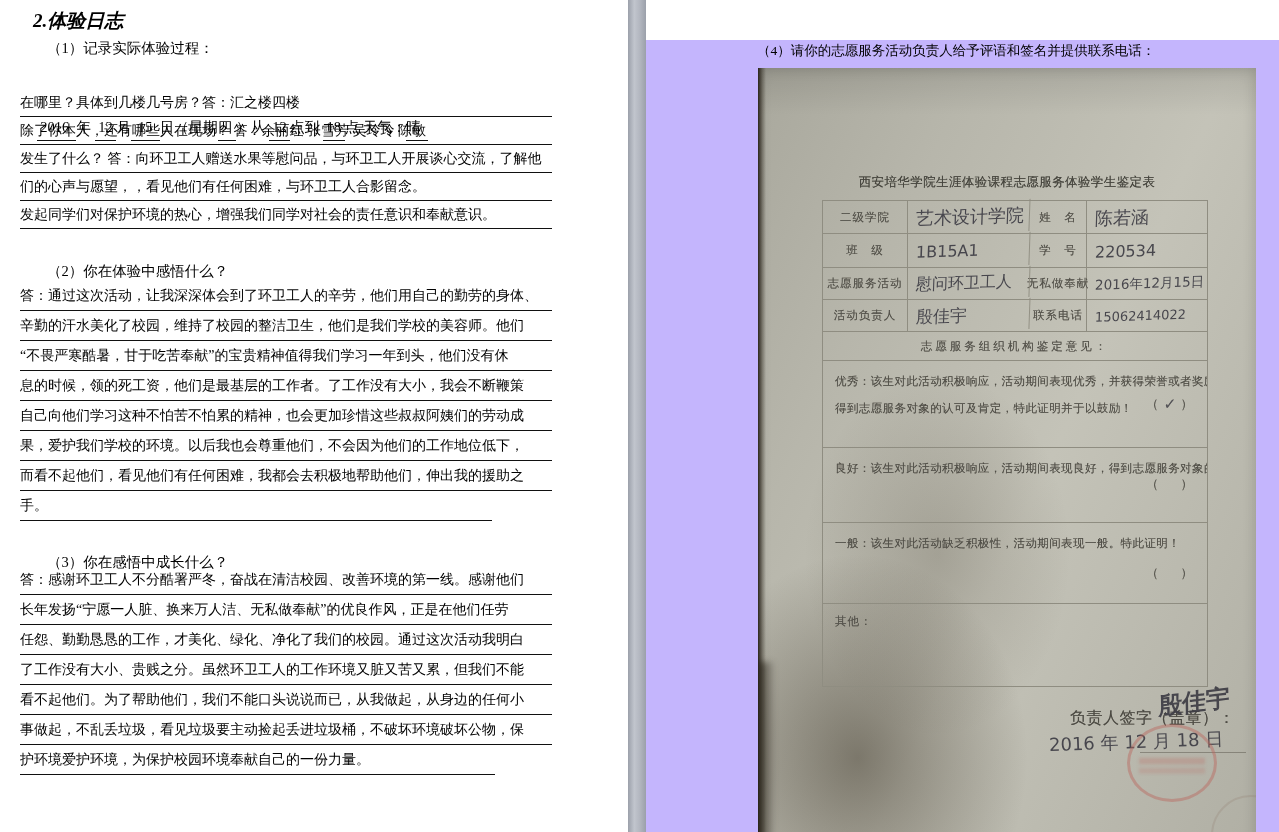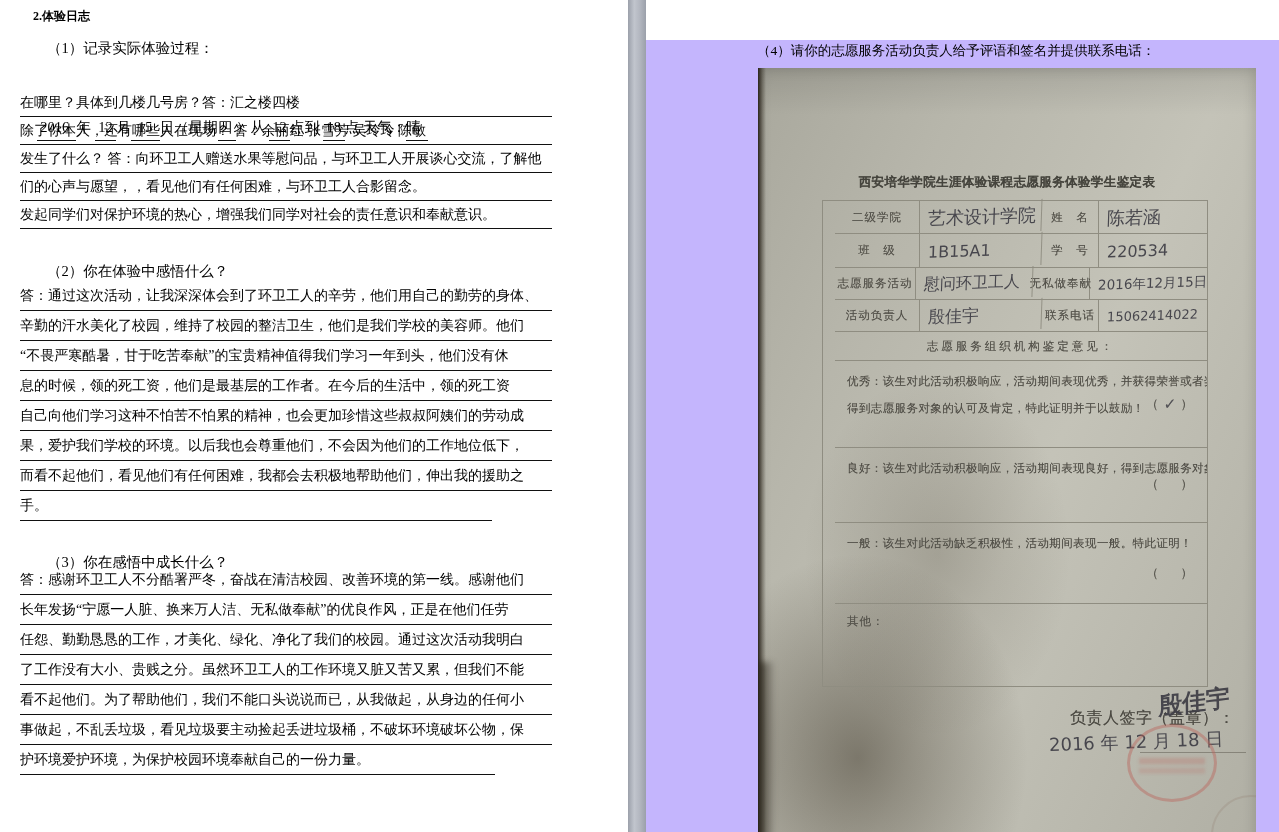--- a/index.html
+++ b/index.html
@@ -2,21 +2,21 @@
 <html><head>
 <meta charset="utf-8">
 <style>
   * { margin:0; padding:0; box-sizing:border-box; }
   html,body { background:#ffffff; }
   .screen { position:relative; width:1279px; height:832px; background:#ffffff; overflow:hidden;
             font-family:"Liberation Serif", serif; color:#000; }
 
   
   .page-left { position:absolute; left:0; top:0; width:628px; height:832px; background:#fff; }
-  .doc-title { position:absolute; left:33px; top:8px; font-size:12px; font-weight:bold; }
+  .doc-title { position:absolute; left:33px; top:8px; font-size:19px; font-weight:bold;font-style:italic; }
   .q-head { position:absolute; left:47px; font-size:14.5px; white-space:pre; }
   .q1 { top:39px; }
   .q2 { top:262px; }
   .q3 { top:553px; }
   .date-line { position:absolute; left:22px; top:62px; height:28px; line-height:26px;
                font-size:14.5px; white-space:pre; }
   .seg { display:inline-block; }
   .seg.u { border-bottom:1.5px solid #111; }
   .ans { position:absolute; left:20px; width:532px; font-size:14px; }
   .ans .ans-line { height:28px; line-height:27px; border-bottom:1.5px solid #111;
@@ -44,25 +44,25 @@
        radial-gradient(ellipse 190px 260px at 36% 62%, rgba(60,52,38,0.22), rgba(60,52,38,0) 70%),
        linear-gradient(180deg, rgba(0,0,0,0.10), rgba(0,0,0,0) 6%),
        linear-gradient(115deg, #a9a89d 0%, #b7b6ab 25%, #c4c3b8 55%, #b9b8ad 80%, #b0afa4 100%);
      box-shadow: inset 0 0 14px rgba(0,0,0,0.18);
      font-family:"Liberation Sans", sans-serif; color:#504e47; }
   .photo-edge { position:absolute; left:0; top:0; width:8px; height:100%;
      background:linear-gradient(to right, rgba(32,26,16,0.9), rgba(32,26,16,0.35) 55%, rgba(32,26,16,0)); }
   .photo-edge::after { content:""; position:absolute; left:0; bottom:0; width:17px; height:190px;
      background:linear-gradient(to right, rgba(32,26,16,0.75), rgba(32,26,16,0)); filter:blur(3px); }
   .form-title { position:absolute; left:0; top:106px; width:100%; text-align:center;
-     font-size:12.5px; font-weight:bold; letter-spacing:0.4px; color:#45443d;
+     font-size:12.5px; font-weight:normal; letter-spacing:0.4px; color:#45443d;
      text-shadow:0 0 0.6px rgba(70,68,60,0.7); }
 
   .form-table { position:absolute; left:64px; top:132px; width:386px; height:487px;
-     border:1px solid #8f8d81;padding-left:12px; }
+     border:1px solid #8f8d81; }
   .info-row { display:flex; border-bottom:1px solid #8f8d81; }
   .info-row:nth-of-type(1){ height:33px; } .info-row:nth-of-type(2){ height:34px; }
   .info-row:nth-of-type(3){ height:32px; } .info-row:nth-of-type(4){ height:32px; }
   .cell { height:100%; }
   .c-label1 { width:85px; border-right:1px solid #8f8d81; }
   .c-value1 { width:122px; border-right:1px solid #8f8d81; }
   .c-label2 { width:57px; border-right:1px solid #8f8d81; }
   .c-value2 { flex:1; }
   .lab { display:flex; align-items:center; justify-content:center; font-size:11.5px;
          letter-spacing:1px; color:#54524b; white-space:pre; text-shadow:0 0 0.6px rgba(80,78,70,0.6); }
@@ -137,21 +137,21 @@
         <div class="ans-line">发起同学们对保护环境的热心，增强我们同学对社会的责任意识和奉献意识。</div>
       </div>
 
     <div class="q-head q2">（2）你在体验中感悟什么？</div>
 
     <div class="ans answer2">
 
     <div class="ans-line">答：通过这次活动，让我深深体会到了环卫工人的辛劳，他们用自己的勤劳的身体、</div>
         <div class="ans-line">辛勤的汗水美化了校园，维持了校园的整洁卫生，他们是我们学校的美容师。他们</div>
         <div class="ans-line">“不畏严寒酷暑，甘于吃苦奉献”的宝贵精神值得我们学习一年到头，他们没有休</div>
-        <div class="ans-line">息的时候，领的死工资，他们是最基层的工作者。在今后的生活中，领的死工资</div>
+        <div class="ans-line">息的时候，领的死工资，他们是最基层的工作者。了工作没有大小，我会不断鞭策</div>
         <div class="ans-line">自己向他们学习这种不怕苦不怕累的精神，也会更加珍惜这些叔叔阿姨们的劳动成</div>
         <div class="ans-line">果，爱护我们学校的环境。以后我也会尊重他们，不会因为他们的工作地位低下，</div>
         <div class="ans-line">而看不起他们，看见他们有任何困难，我都会去积极地帮助他们，伸出我的援助之</div>
         <div class="ans-line">手。</div>
       </div>
 
     <div class="q-head q3">（3）你在感悟中成长什么？</div>
 
     <div class="ans answer3">
 

